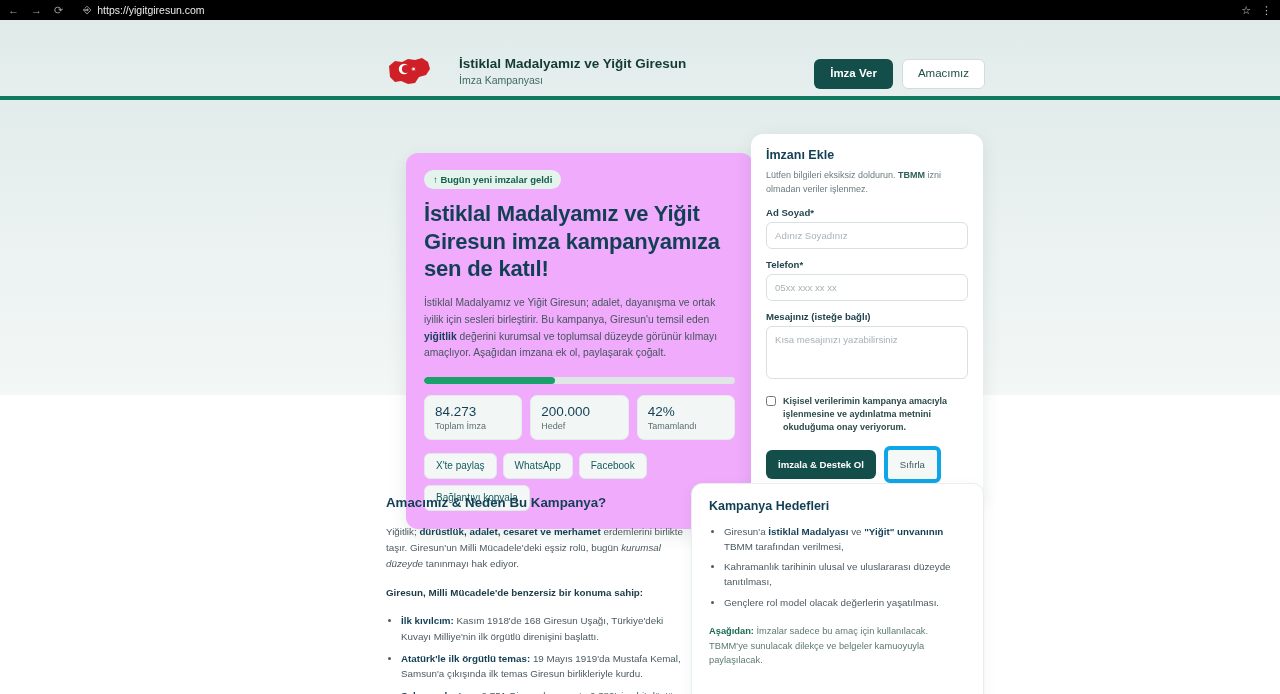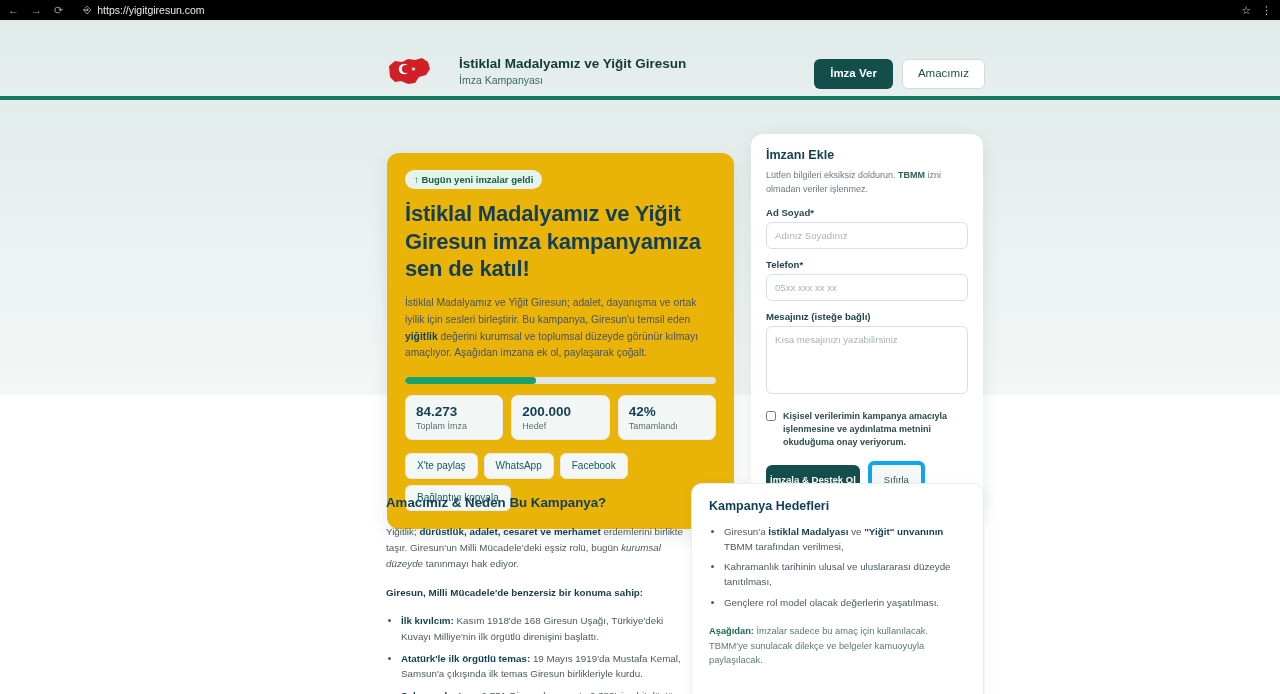--- a/index.html
+++ b/index.html
@@ -68,22 +68,22 @@
   }
   .btn {
     font-size: 11.5px; border-radius: 6px; padding: 8px 15px;
     border: 1px solid transparent; cursor: pointer; line-height: 1;
   }
   .btn-primary { background: #134e4a; color: #ffffff; font-weight: bold; }
   .btn-ghost { background: #ffffff; color: #1f4f46; border-color: #cfdedb; }
 
   
   .hero-card {
-    position: absolute; left: 387px; top: 133px; width: 347px;
-    background: #eab308; border-radius: 12px;
+    position: absolute; left: 406px; top: 133px; width: 347px;
+    background: #f0abfc; border-radius: 12px;
     box-shadow: 0 6px 18px rgba(16,60,50,.10);
     padding: 16px 18px 18px;
   }
   .pill {
     display: inline-block; background: #e4f3ec; color: #14614a;
     font-size: 9.5px; font-weight: bold; border-radius: 11px;
     padding: 4px 9px; margin-bottom: 11px;
   }
   .hero-title {
     font-size: 22px; line-height: 1.26; font-weight: bold;
@@ -96,21 +96,21 @@
   .progress {
     height: 7px; border-radius: 5px; background: #dfe6e6; overflow: hidden;
     margin-bottom: 11px;
   }
   .progress > div { height: 100%; background: #1aa06b; border-radius: 5px; }
   .stats { display: flex; gap: 8px; margin-bottom: 13px; }
   .stat {
     flex: 1; background: #f2f7f6; border: 1px solid #e3eceb;
     border-radius: 7px; padding: 8px 10px;
   }
-  .stat .v { font-size: 13.5px; font-weight: bold; color: #123f54; }
+  .stat .v { font-size: 13.5px; font-weight: normal; color: #123f54; }
   .stat .l { font-size: 9px; color: #5d6e73; margin-top: 2px; }
   .share-row { display: flex; gap: 6px; flex-wrap: wrap; }
   .share-btn {
     font-size: 10px; color: #15595c; background: #f3f8f7;
     border: 1px solid #e0eae9; border-radius: 6px; padding: 7px 11px;
     cursor: pointer; line-height: 1;
   }
 
   
   .form-card {
@@ -122,28 +122,28 @@
   .form-title { font-size: 12.5px; font-weight: bold; color: #123f54; margin-bottom: 7px; }
   .form-note { font-size: 9px; line-height: 1.5; color: #6b7b80; margin-bottom: 11px; }
   .form-note b { color: #2f5f57; }
   .f-label { font-size: 9.6px; font-weight: bold; color: #24454e; margin-bottom: 4px; }
   .f-input {
     width: 100%; border: 1px solid #d7e1e0; border-radius: 6px;
     padding: 7px 8px; font-size: 9.6px; color: #2c3c42; margin-bottom: 10px;
     font-family: "Liberation Sans", sans-serif; background: #fff;
   }
   .f-input::placeholder { color: #a8b3b7; }
-  textarea.f-input { height: 68px; resize: none; }
+  textarea.f-input { height: 53px; resize: none; }
   .consent { display: flex; gap: 7px; align-items: flex-start; margin: 2px 0 12px; }
   .consent input { margin: 1px 0 0 0; width: 10px; height: 10px; }
   .consent label { font-size: 9px; line-height: 1.45; color: #2d4b4b; font-weight: bold; }
   .form-actions { display: flex; gap: 8px; align-items: center; }
   .btn-submit {
     background: #134e4a; color: #fff; font-size: 9.6px; font-weight: bold;
-    border-radius: 6px; padding: 9px 4px; border: none; cursor: pointer; text-align: center;
+    border-radius: 6px; padding: 9px 12px; border: none; cursor: pointer; text-align: center;
   }
   .btn-reset {
     background: #f4f8f7; color: #3d5a5a; font-size: 9.6px;
     border: 4px solid #0ea5e9; border-radius: 6px; padding: 9px 12px; cursor: pointer;
   }
 
   
   .lower { position: absolute; left: 0; top: 455px; width: 1280px; }
   .about {
     position: absolute; left: 386px; top: 20px; width: 300px;

